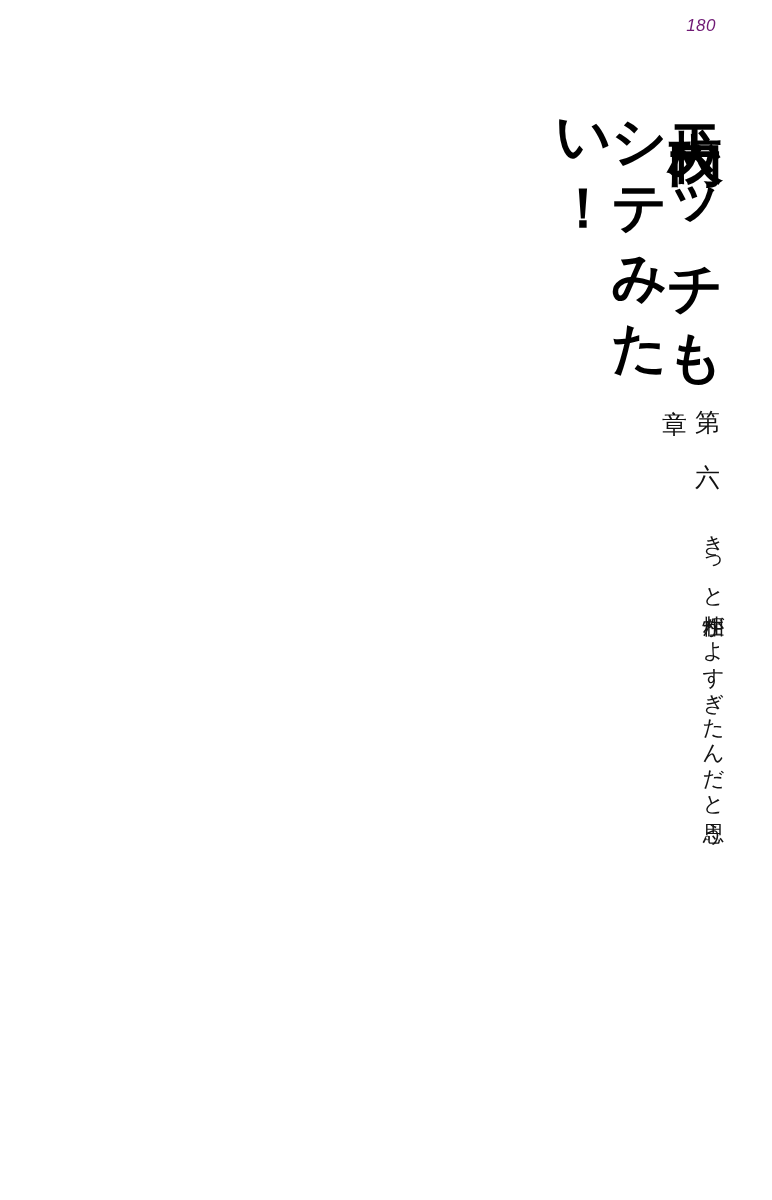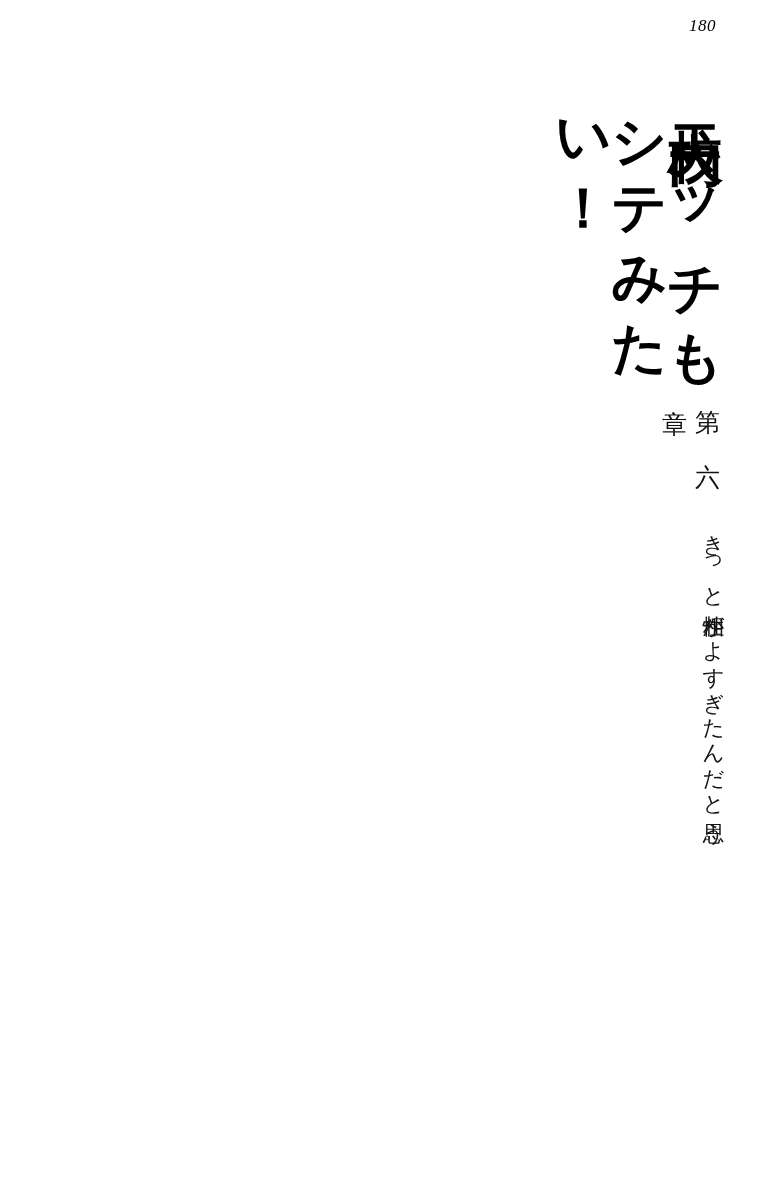--- a/index.html
+++ b/index.html
@@ -20,24 +20,24 @@
     width: 772px;
     height: 1200px;
     background: #ffffff;
   }
 
   
   .page-number {
     position: absolute;
     top: 16px;
     right: 56px;
-    font-family: Liberation Serif, serif;
+    font-family: Liberation Sans, sans-serif;
     font-style: italic;
     font-size: 17px;
-    color: #000000;
+    color: #701a75;
     letter-spacing: 0.5px;
   }
 
   
   .vtext {
     position: absolute;
     top: 78px;
     right: 48px;
     height: 1070px;
     display: flex;

